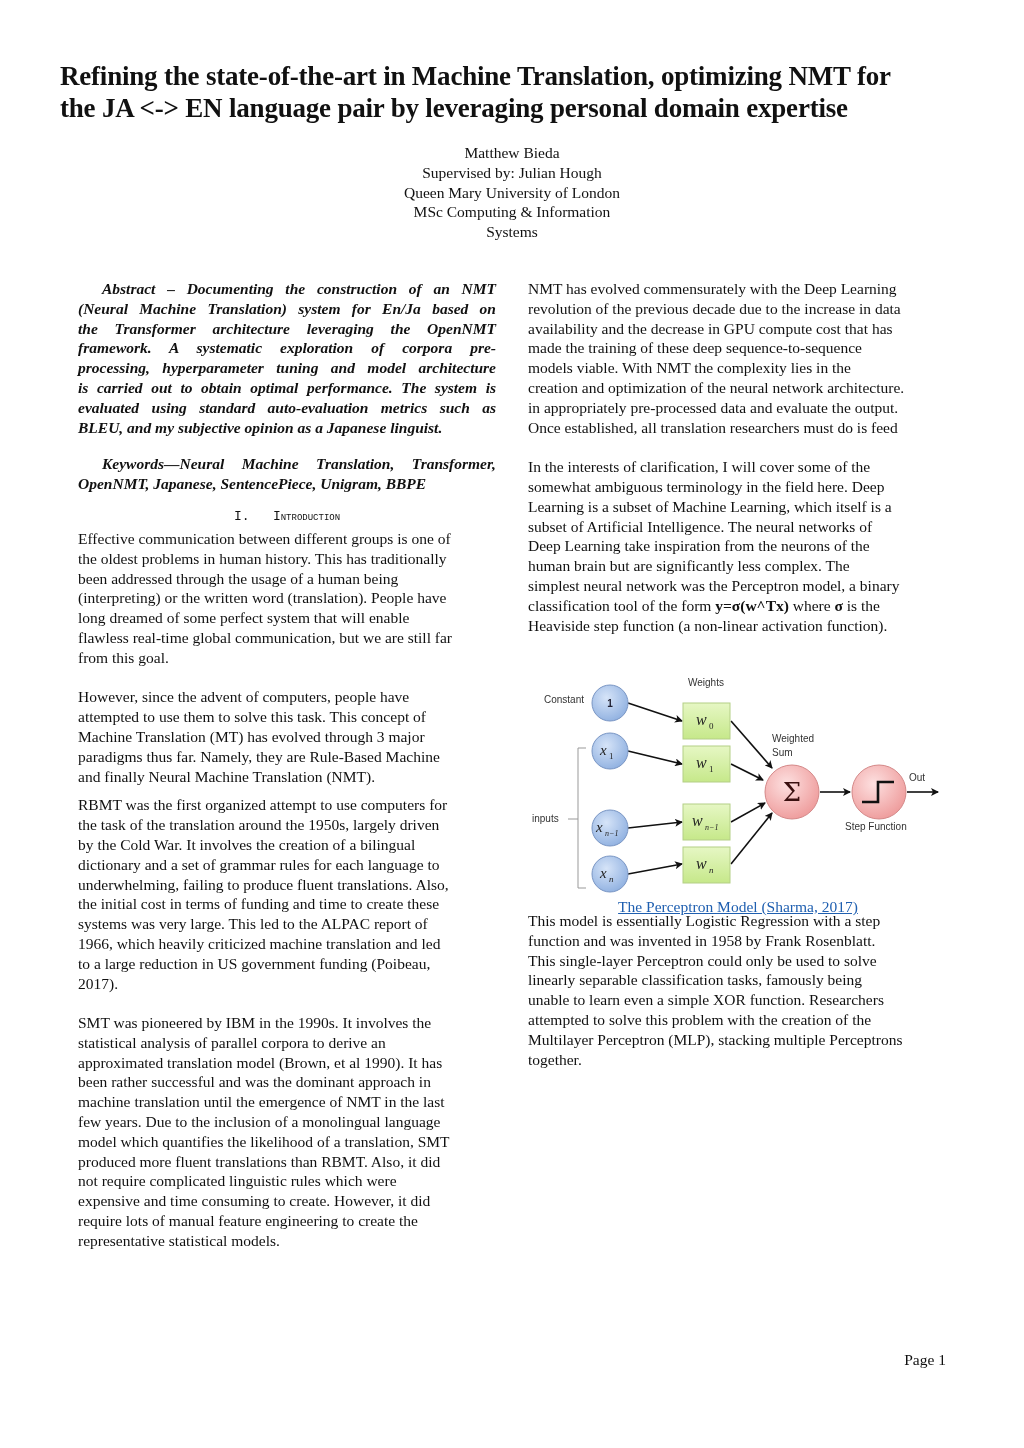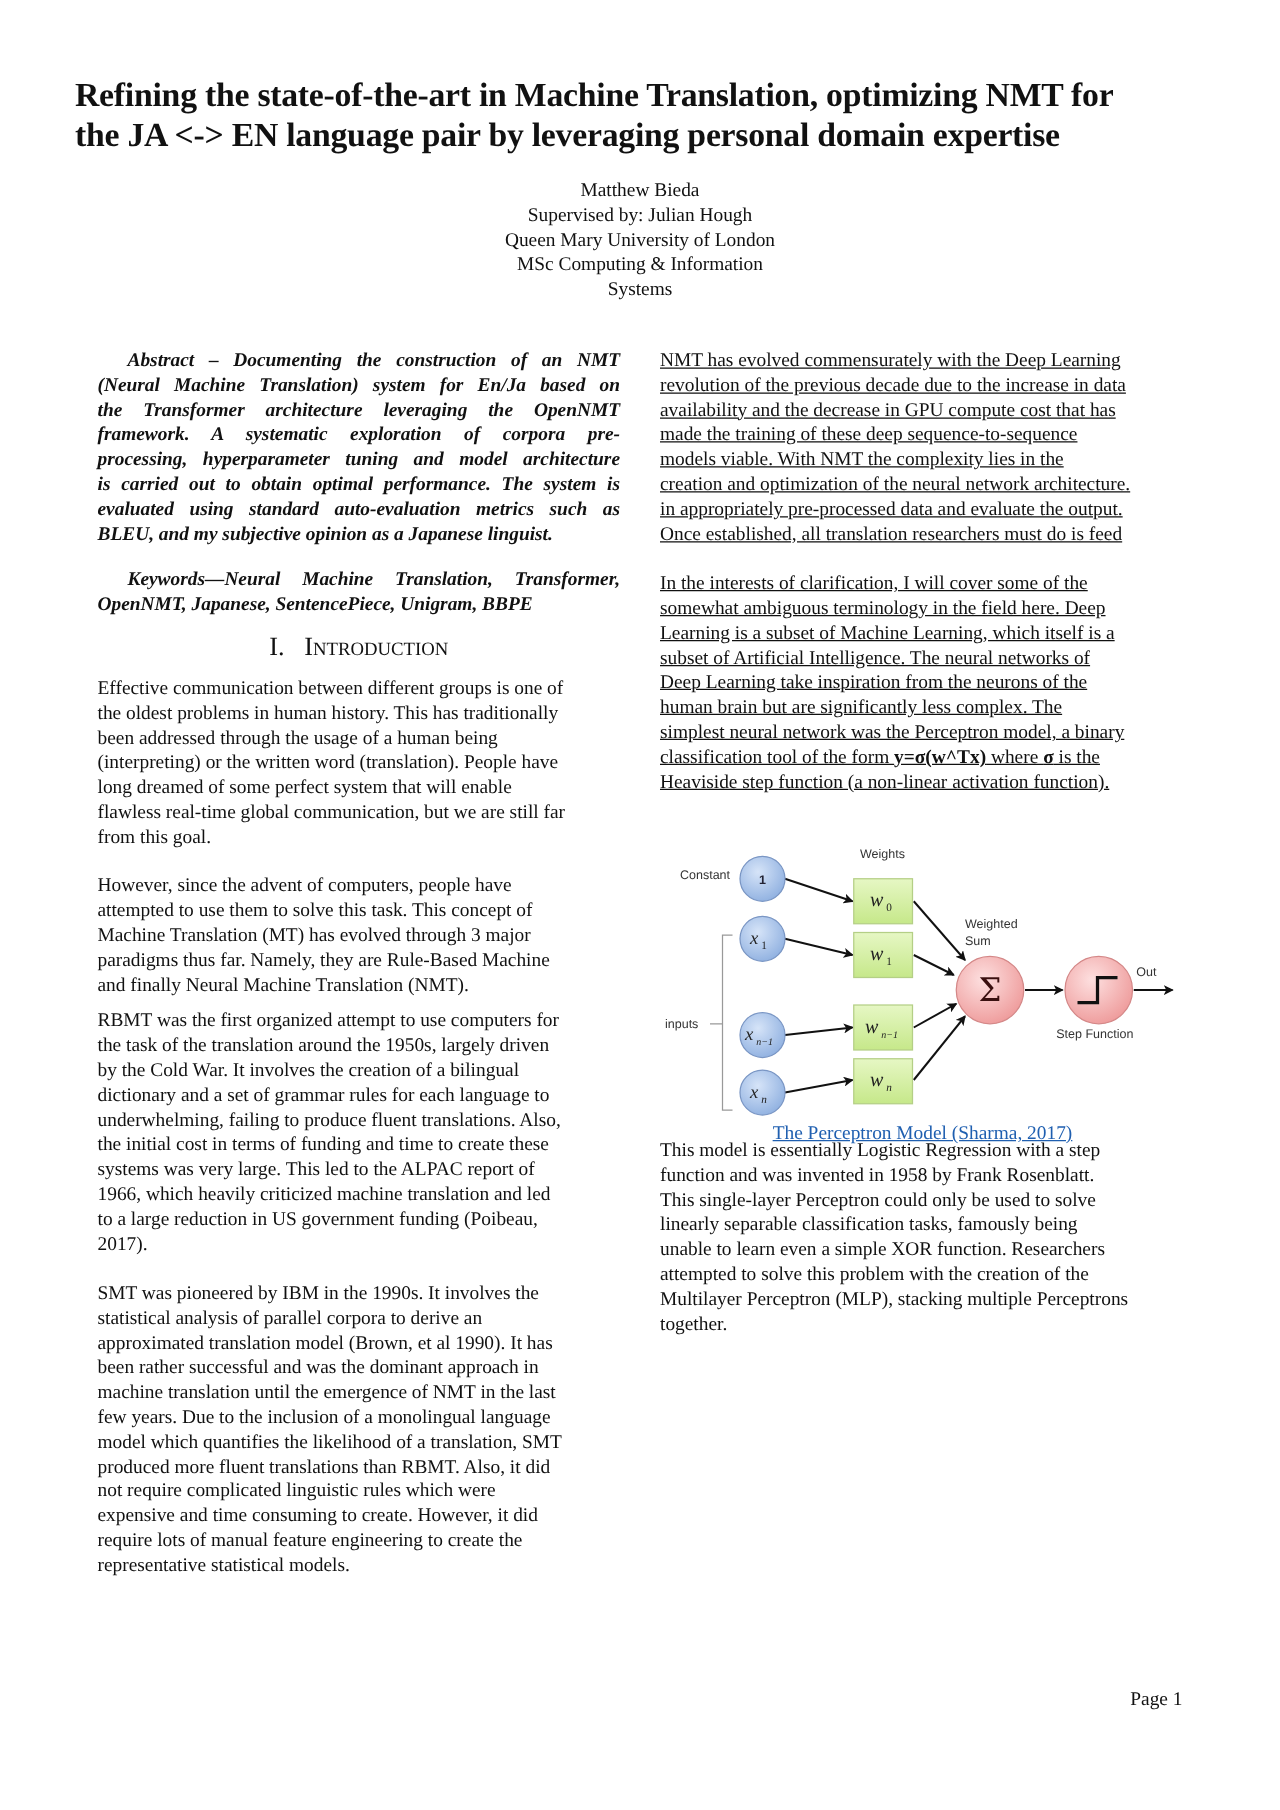--- a/index.html
+++ b/index.html
@@ -11,21 +11,21 @@
   .authors { position:absolute; left:300px; top:143px; width:424px; text-align:center;
              font-size:15.5px; line-height:19.8px; }
   .authors span { display:block; }
   .col { position:absolute; font-size:15.5px; line-height:19.8px; }
   .col-left { left:78px; width:418px; }
   .col-right { left:528px; width:420px; }
   .line { display:block; white-space:nowrap; }
   .just { text-align:justify; text-align-last:justify; white-space:normal; }
   .ital { font-style:italic; font-weight:bold; }
   .indent { padding-left:24px; }
-  .heading { text-align:center; font-size:21px; }
+  .heading { text-align:center; font-size:13px;font-family:Liberation Mono, monospace; }
   .heading .sc { font-variant:small-caps; }
   .caption { position:absolute; left:528px; top:897px; width:420px; text-align:center;
              font-size:15.5px; line-height:20px; color:#1f5fb0; text-decoration:underline; }
   .pagenum { position:absolute; left:880px; top:1351px; width:66px; text-align:right; font-size:15.5px; }
   .diagram { position:absolute; left:528px; top:668px; width:420px; height:225px; }
   .dlabel { font-family:"Liberation Sans", "DejaVu Sans", sans-serif; font-size:10px; fill:#333; }
   .mathsym { font-family:"Liberation Serif", "DejaVu Serif", serif; font-style:italic; fill:#222; }
 </style>
 </head>
 <body>
@@ -58,21 +58,21 @@
   <div class="ital" style="margin-top:17px;">
     <span class="line just indent">Keywords—Neural Machine Translation, Transformer,</span>
     <span class="line">OpenNMT, Japanese, SentencePiece, Unigram, BBPE</span>
   </div>
 
   <div class="heading" style="margin-top:13px; line-height:20px;">
     <span>I.</span>&nbsp;&nbsp;
     <span class="sc">Introduction</span>
   </div>
 
-  <div style="margin-top:14px;">
+  <div style="margin-top:2px;">
     <span class="line">Effective communication between different groups is one of</span>
     <span class="line">the oldest problems in human history. This has traditionally</span>
     <span class="line">been addressed through the usage of a human being</span>
     <span class="line">(interpreting) or the written word (translation). People have</span>
     <span class="line">long dreamed of some perfect system that will enable</span>
     <span class="line">flawless real-time global communication, but we are still far</span>
     <span class="line">from this goal.</span>
   </div>
 
   <div style="margin-top:19.8px;">
@@ -105,21 +105,21 @@
     <span class="line">few years. Due to the inclusion of a monolingual language</span>
     <span class="line">model which quantifies the likelihood of a translation, SMT</span>
     <span class="line">produced more fluent translations than RBMT. Also, it did</span>
     <span class="line">not require complicated linguistic rules which were</span>
     <span class="line">expensive and time consuming to create. However, it did</span>
     <span class="line">require lots of manual feature engineering to create the</span>
     <span class="line">representative statistical models.</span>
   </div>
 </div>
 
-<div class="col col-right" style="top:279px;text-decoration:underline;">
+<div class="col col-right" style="top:279px;">
   <div>
     <span class="line">NMT has evolved commensurately with the Deep Learning</span>
     <span class="line">revolution of the previous decade due to the increase in data</span>
     <span class="line">availability and the decrease in GPU compute cost that has</span>
     <span class="line">made the training of these deep sequence-to-sequence</span>
     <span class="line">models viable. With NMT the complexity lies in the</span>
     <span class="line">creation and optimization of the neural network architecture.</span>
     <span class="line">in appropriately pre-processed data and evaluate the output.</span>
     <span class="line">Once established, all translation researchers must do is feed</span>
   </div>

